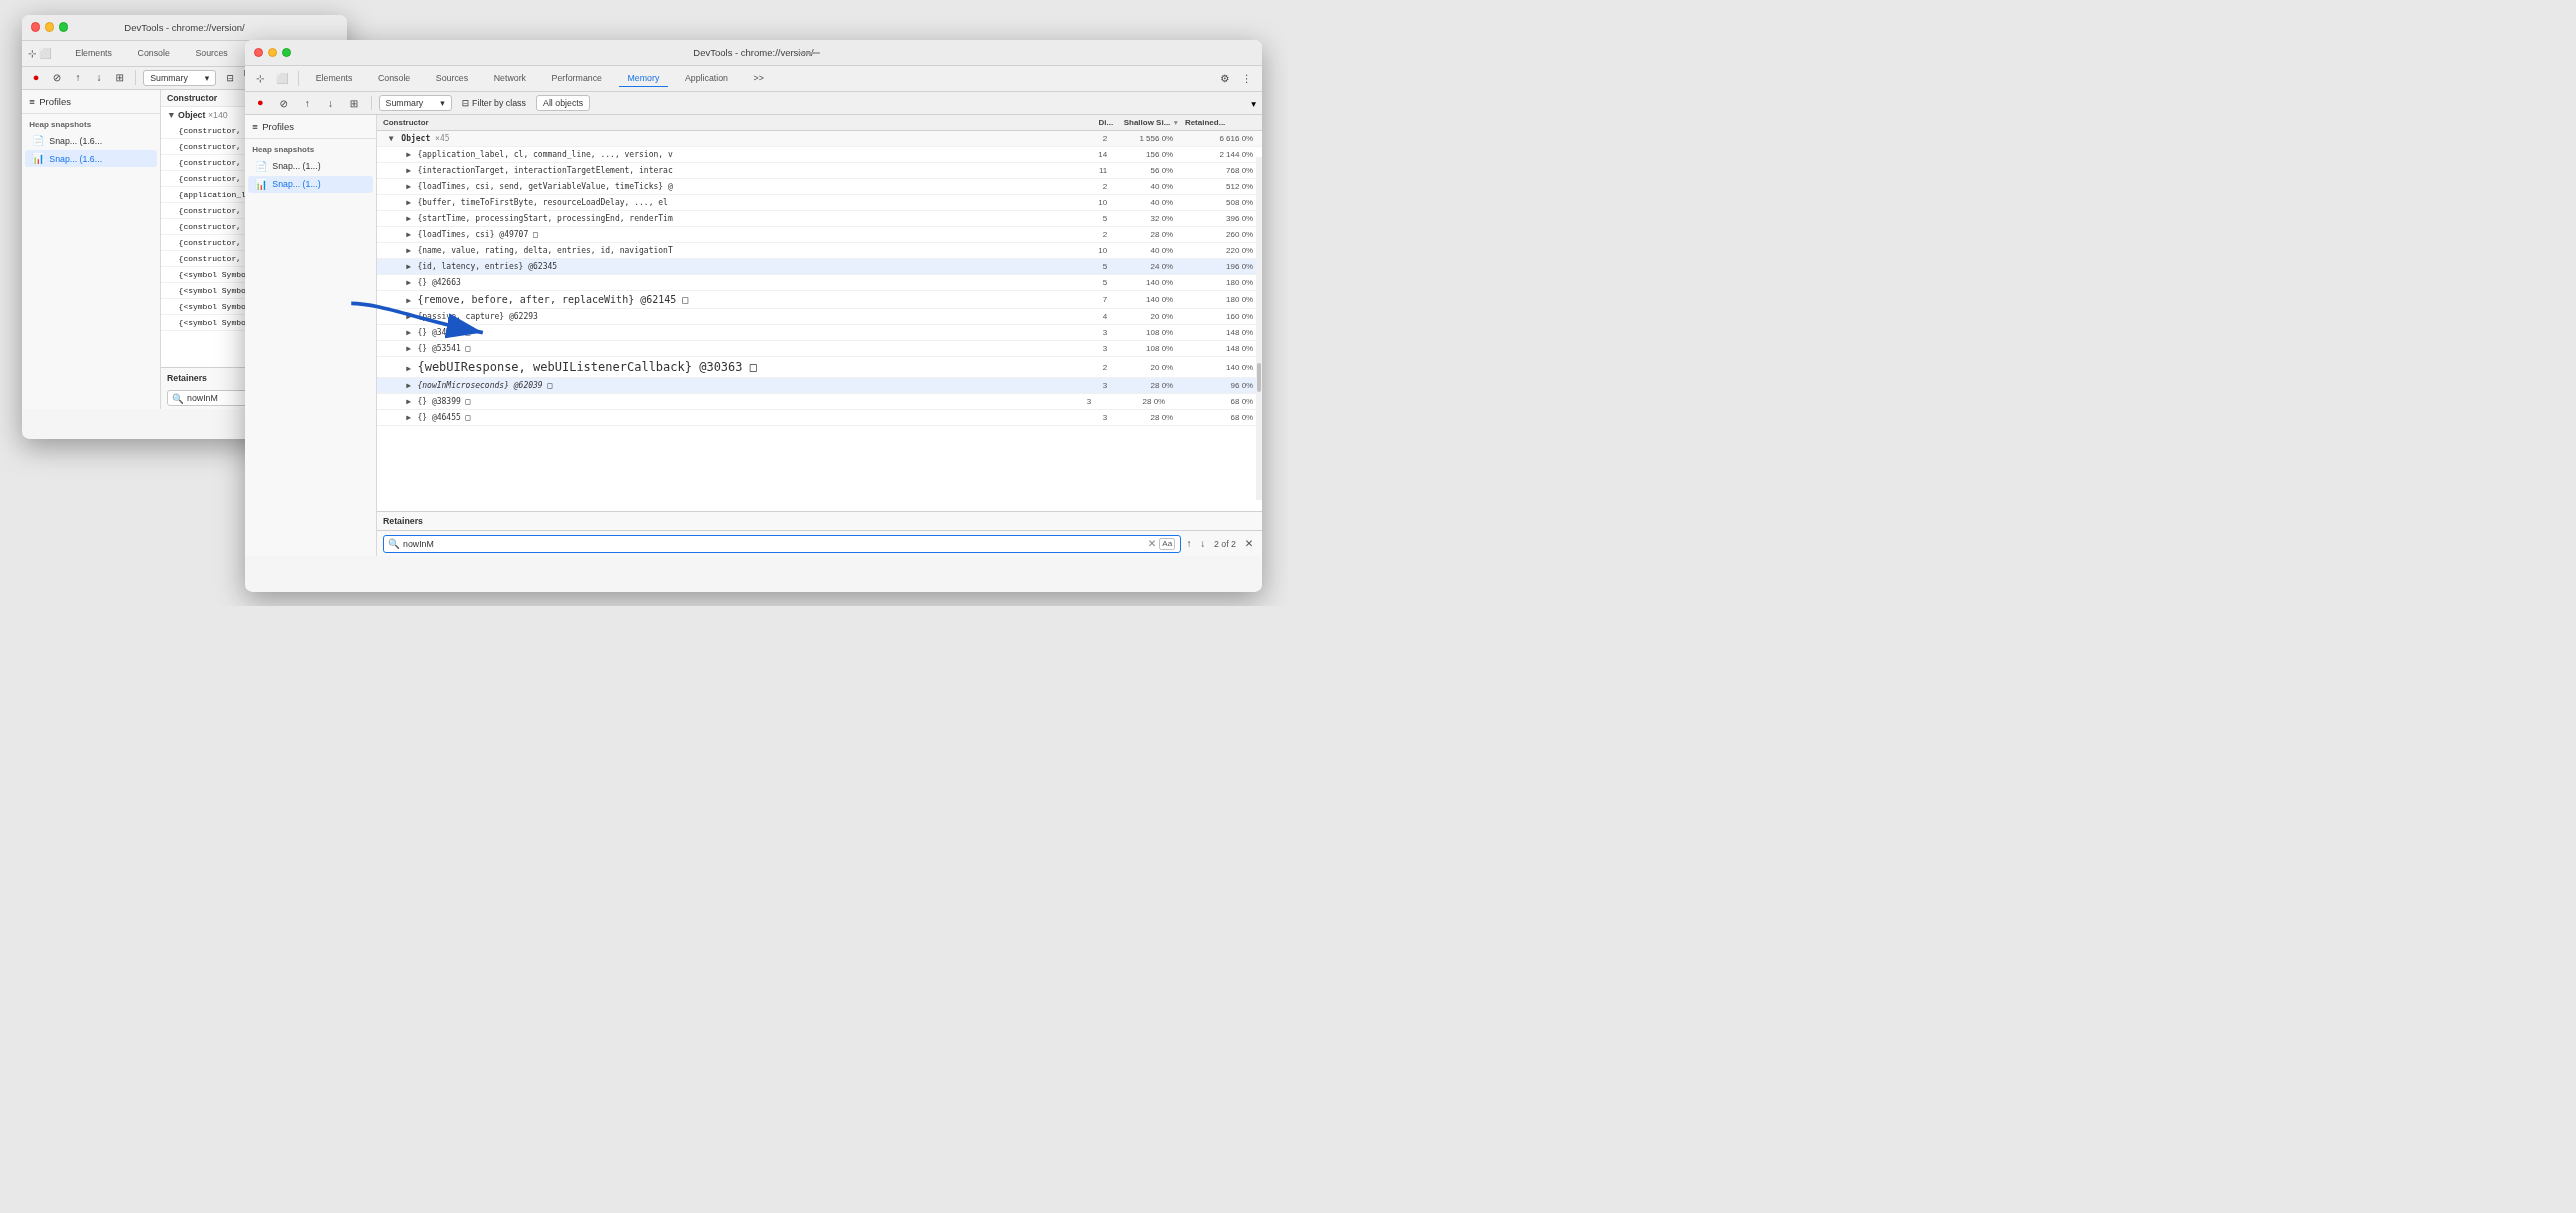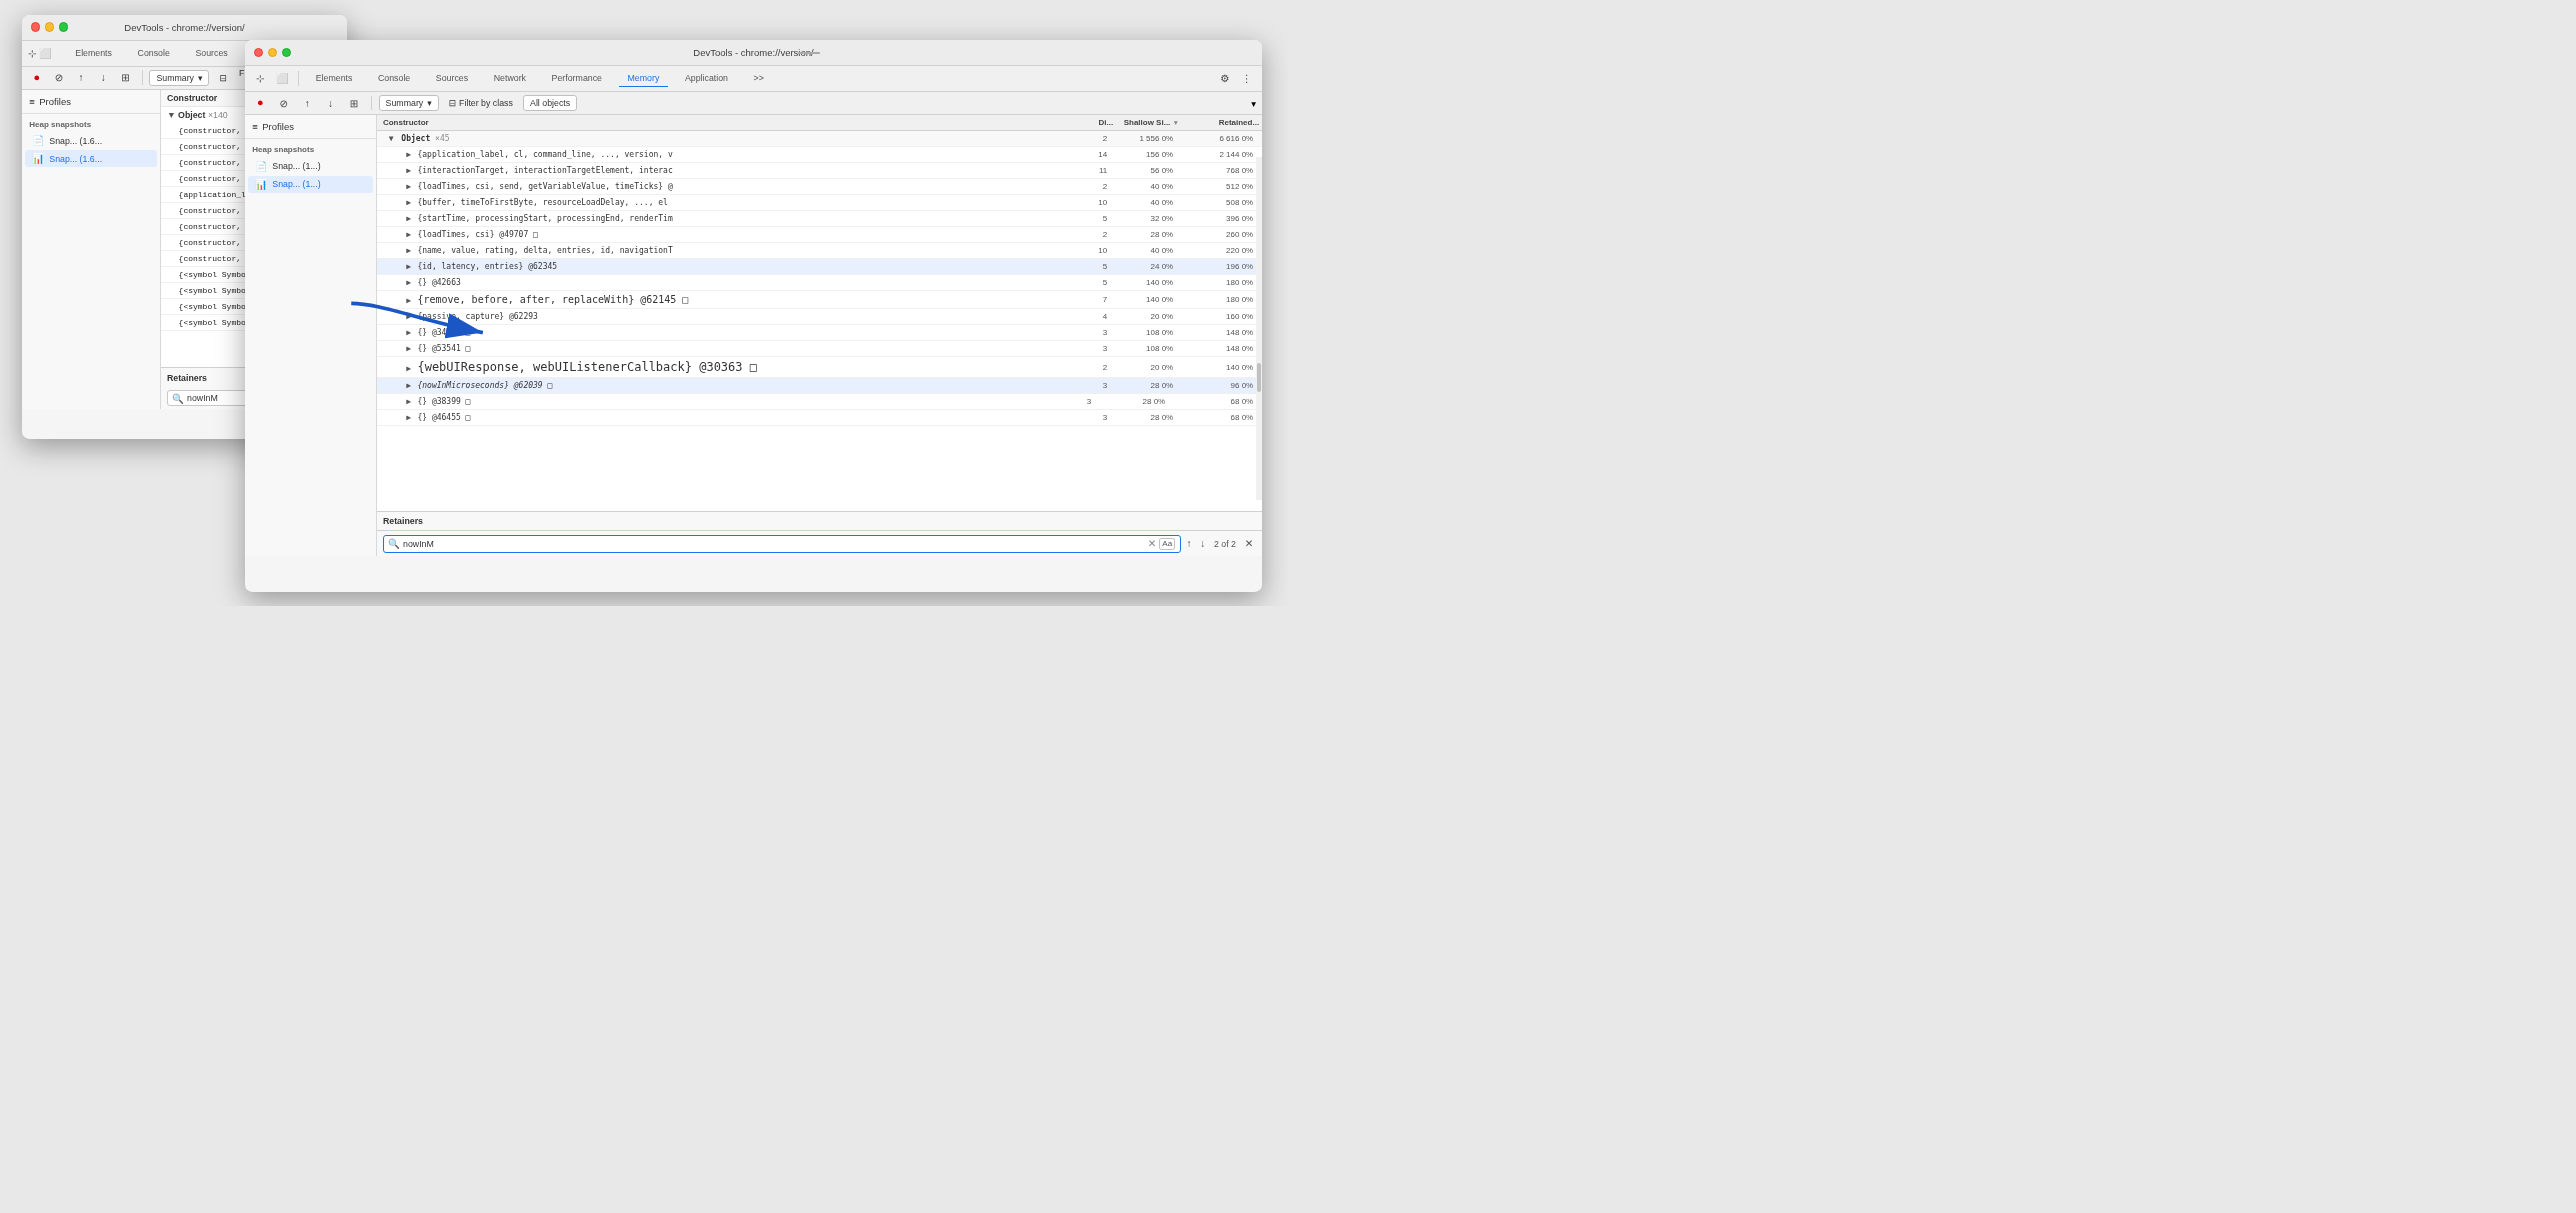--- a/index.html
+++ b/index.html
@@ -114,21 +114,21 @@
       height: 23.4px;
       display: flex;
       align-items: center;
       padding: 0 5.9px;
       border-bottom: 0.7px solid #d0d0d0;
       gap: 4.4px;
     }
     .summary-dropdown {
       display: flex;
       align-items: center;
-      gap: 4px;
+      gap: 17px;
       padding: 2.2px 5.9px;
       background: #fff;
       border: 0.7px solid #c0c0c0;
       border-radius: 2.9px;
       cursor: pointer;
       font-size: 8.8px;
       color: #333;
     }
     .filter-btn {
       display: flex;
@@ -275,21 +275,21 @@
       display: flex;
       background: #f0f0f0;
       border-bottom: 0.7px solid #d0d0d0;
       font-size: 8px;
       font-weight: 600;
       color: #444;
     }
     .th-constructor { flex: 1; padding: 2.9px 5.9px; }
     .th-di { width: 33px; padding: 2.9px 2.9px; text-align: right; }
     .th-shallow { width: 66px; padding: 2.9px 2.9px; text-align: right; }
-    .th-retained { width: 80px; padding: 2.9px 2.9px; text-align: right; }
+    .th-retained { width: 80px; padding: 2.9px 2.9px; text-align: left; }
     .sort-icon { color: #888; font-size: 6.6px; }
 
     .td-constructor { flex: 1; padding: 1.5px 5.9px; overflow: hidden; text-overflow: ellipsis; white-space: nowrap; font-family: monospace; font-size: 8px; }
     .td-di { width: 33px; padding: 1.5px 2.9px; text-align: right; font-size: 8px; color: #555; }
     .td-shallow { width: 66px; padding: 1.5px 2.9px; text-align: right; font-size: 8px; color: #555; }
     .td-retained { width: 80px; padding: 1.5px 2.9px; text-align: right; font-size: 8px; color: #555; }
 
     .row-highlight { background: #e8f0fe; }
 
     

